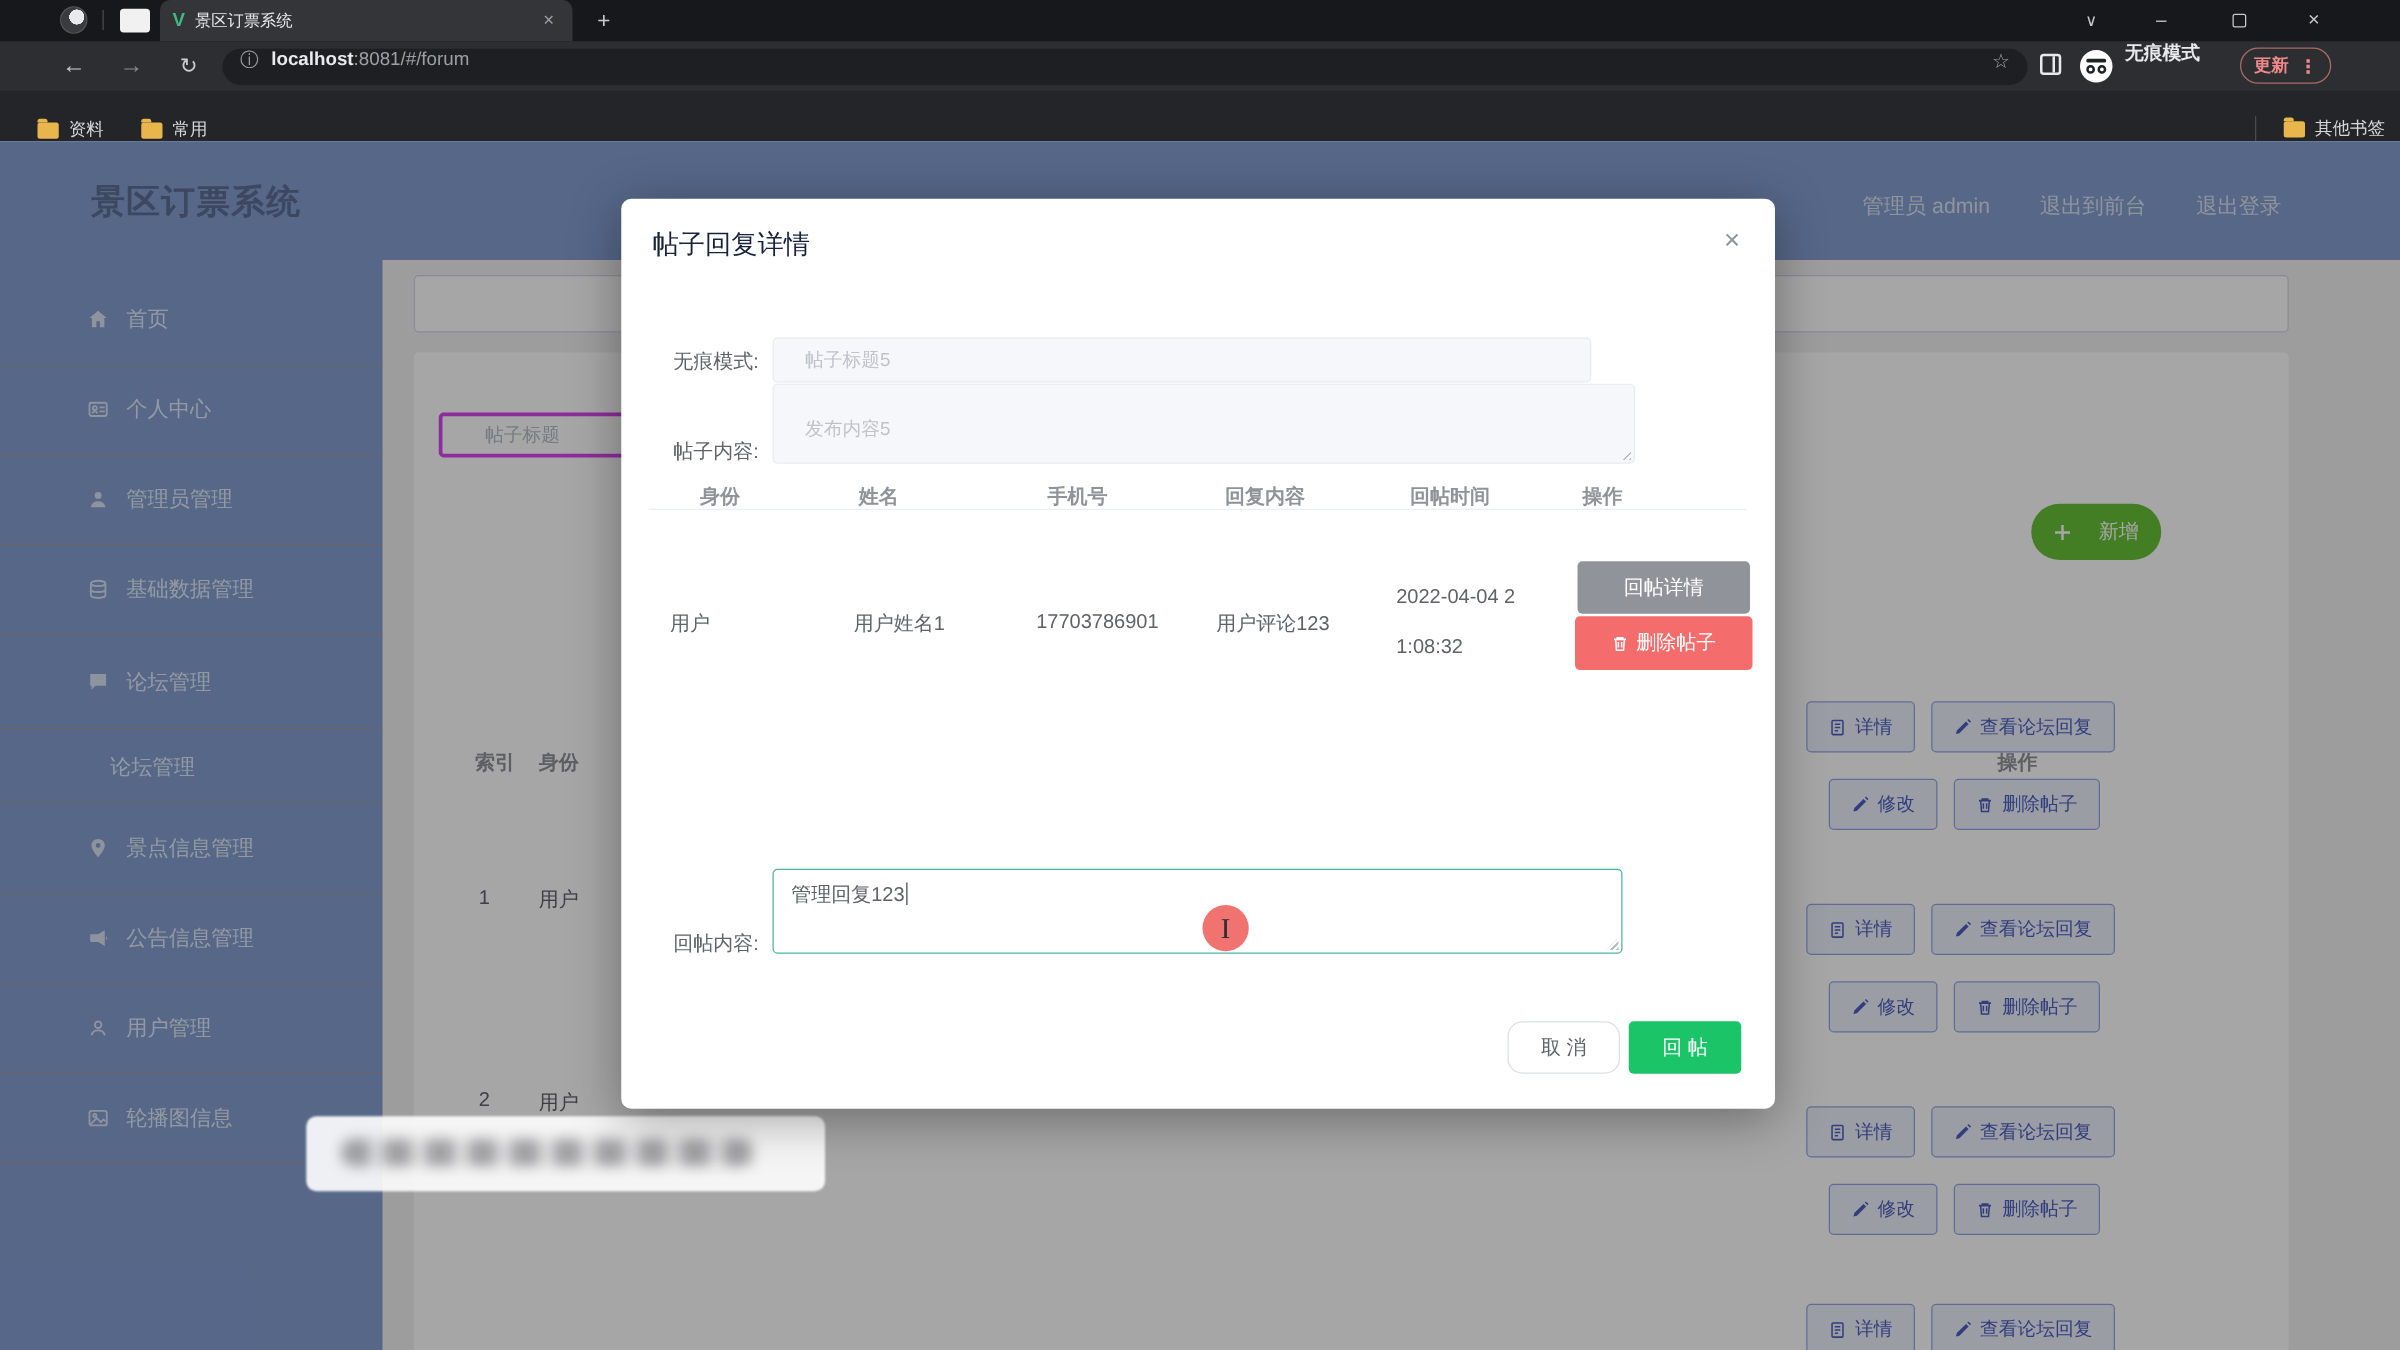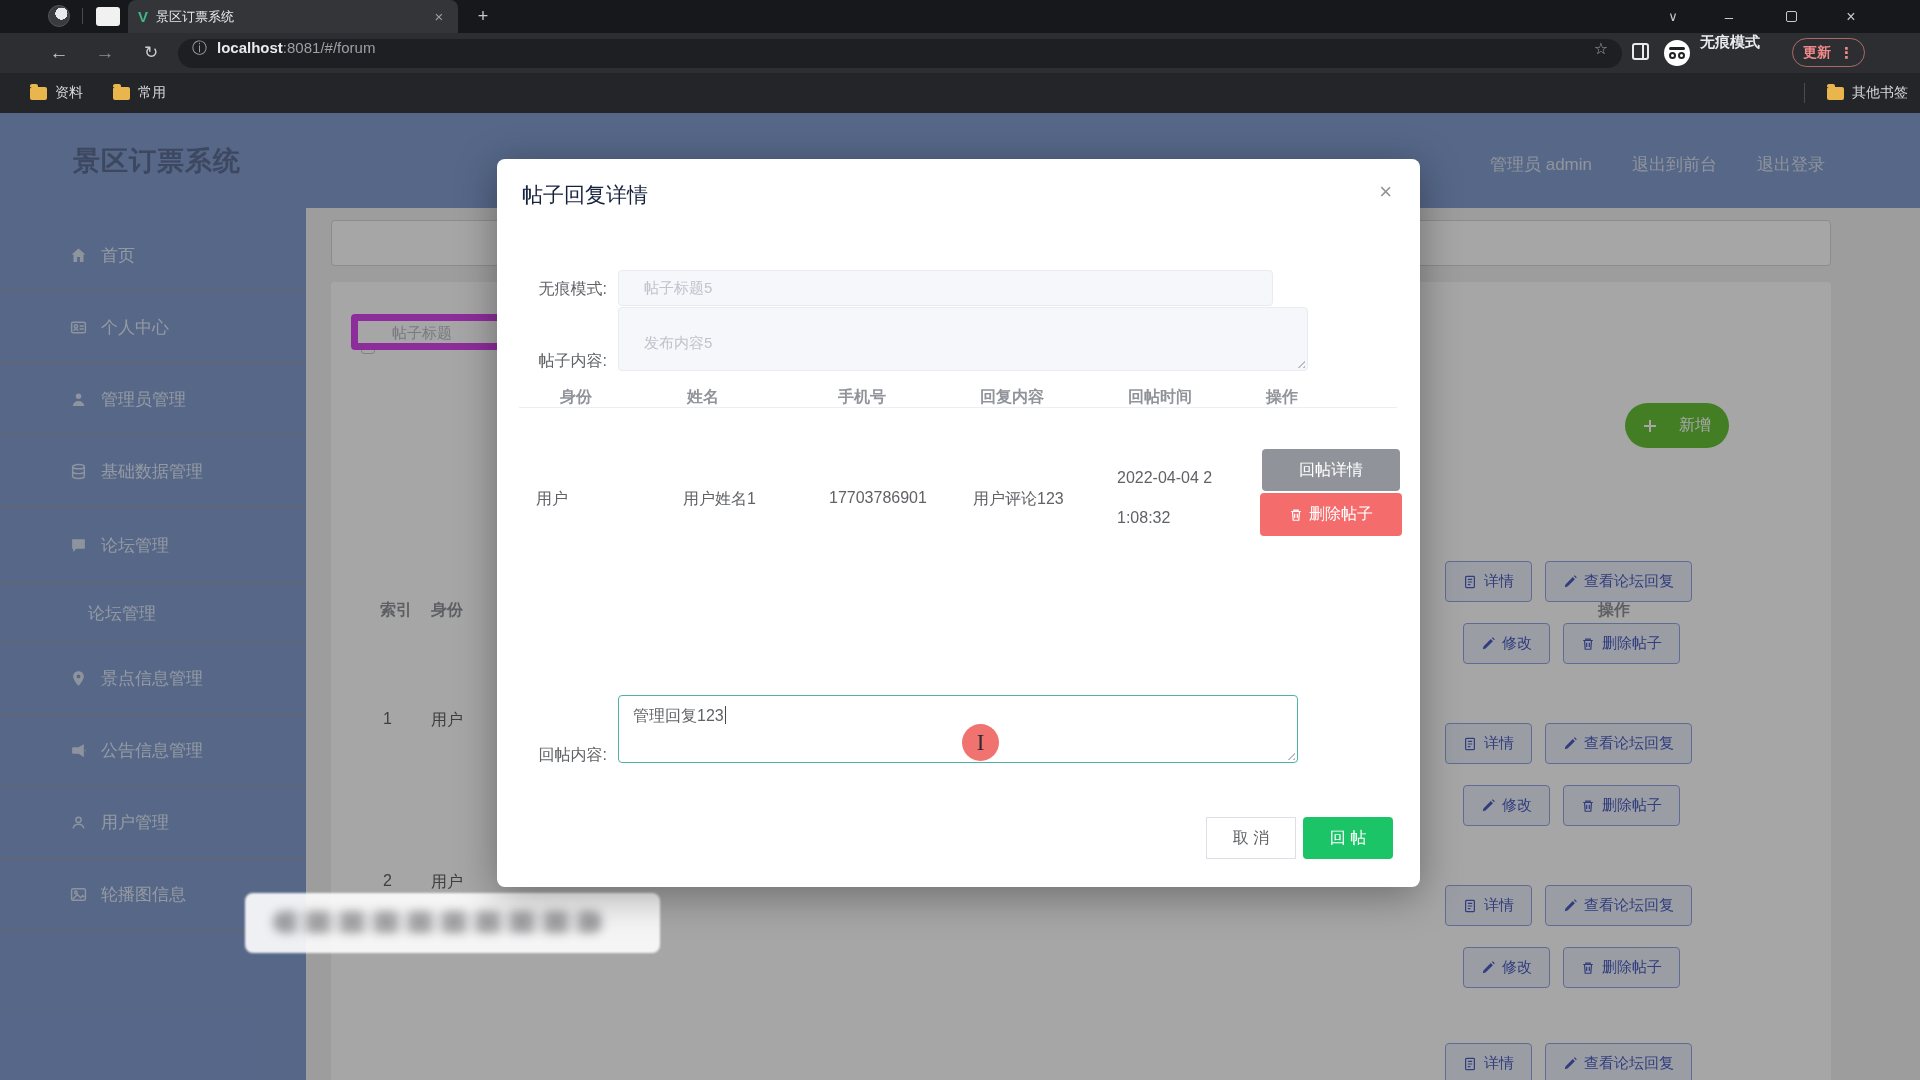--- a/index.html
+++ b/index.html
@@ -43,21 +43,21 @@
   .side-panel::after { content:""; position:absolute; left:8px; top:0; width:2px; height:13px; background:#e8eaed; }
   .spy { position:absolute; left:1664px; top:7px; width:26px; height:26px; background:#fff; border-radius:50%; }
   .spy i { position:absolute; left:5px; top:7px; width:16px; height:3px; background:#202124; border-radius:2px; }
   .spy em { position:absolute; left:5px; top:12px; width:7px; height:7px; border:2px solid #202124; border-radius:50%; }
   .spy em+em { left:14px; }
   .spy-label { position:absolute; left:1700px; top:0; color:#e8eaed; font-size:15px; font-weight:bold; }
   .update-chip { position:absolute; left:1792px; top:5px; height:29px; border:1px solid rgba(240,138,130,.65);
      border-radius:15px; color:var(--update-red); font-size:14px; font-weight:bold; display:flex; align-items:center; padding:0 10px; gap:8px; }
   .chip-dots::before { content:"⋮"; font-size:15px; }
 
-  .bookmarks { position:absolute; left:0; top:73px; width:1920px; height:40px; background:#242528; display:flex; align-items:center; }
+  .bookmarks { position:absolute; left:0; top:73px; width:1920px; height:40px; background:#242528; display:flex; align-items:flex-end; }
   .bk-item { display:flex; align-items:center; gap:8px; margin-left:30px; color:#d6d8db; font-size:14px; }
   .folder { width:17px; height:13px; background:var(--folder-yellow); border-radius:2px; position:relative; }
   .folder::before { content:""; position:absolute; left:0; top:-3px; width:8px; height:3px; background:var(--folder-yellow); border-radius:2px 2px 0 0; }
   .bk-right { margin-left:auto; display:flex; align-items:center; gap:8px; margin-right:12px; color:#d6d8db; font-size:14px; }
   .bk-vsep { width:1px; height:20px; background:#4a4b4e; margin-right:14px; }
 
   
   .page { position:absolute; left:0; top:113px; width:1920px; height:967px; background:#f2f2f2; }
   .appheader { position:absolute; left:0; top:0; width:1920px; height:95px; background:var(--sidebar-blue); }
   .app-title { position:absolute; left:73px; top:30px; font-size:27px; font-weight:bold; color:#5e6f94; letter-spacing:1px; }
@@ -71,21 +71,21 @@
   .sicon { width:17px; height:17px; display:inline-flex; color:#dbe4f2; }
   .sicon svg { width:17px; height:17px; }
 
   .main { position:absolute; left:306px; top:95px; width:1614px; height:872px; }
   .crumbbar { position:absolute; left:25px; top:12px; width:1500px; height:46px; background:#fff;
      border:1px solid #d4d7de; border-radius:4px; display:flex; align-items:center; justify-content:center; gap:10px; font-size:16px; }
   .crumb-home { color:#303133; font-weight:bold; }
   .crumb-sep { color:#c0c4cc; }
   .crumb-cur { color:#97a8be; }
   .card { position:absolute; left:25px; top:74px; width:1500px; height:900px; background:#fff; border-radius:4px; }
-  .search-input { position:absolute; left:20px; top:32px; width:230px; height:36px; border:7px solid #d946ef; border-radius:4px;
+  .search-input { position:absolute; left:20px; top:48px; width:230px; height:36px; border:3px solid #d946ef; border-radius:4px;
      background:#fff; font-size:15px; color:#606266; padding:0 10px 0 34px; outline:none; }
   .search-input::placeholder { color:#b8bcc4; }
   .search-pre { position:absolute; left:30px; top:58px; width:14px; height:14px; border:1.5px solid #c4c8cf; border-radius:3px; }
   .btn-add { position:absolute; left:1294px; top:121px; width:104px; height:45px; background:var(--success-green); border:none;
      border-radius:23px; color:#fff; font-size:16px; display:flex; align-items:center; justify-content:center; gap:22px; }
   .bg-th { position:absolute; font-size:16px; font-weight:bold; color:#909399; }
   .bg-td { position:absolute; font-size:16px; color:#606266; }
   .act-row { position:absolute; display:flex; gap:13px; }
   .btn-outline { height:41px; border:1px solid #96a7e6; background:#eef2fd; border-radius:4px; color:var(--outline-blue);
      font-size:15px; display:inline-flex; align-items:center; justify-content:center; gap:7px; padding:0 17px; white-space:nowrap; }
@@ -115,21 +115,21 @@
   .m-hline { position:absolute; left:22px; top:248px; width:878px; height:1px; background:#ebeef5; }
   .btn-info { position:absolute; left:765px; top:290px; width:138px; height:42px; background:var(--info-gray); border:none;
      border-radius:4px; color:#fff; font-size:16px; }
   .btn-danger { position:absolute; left:763px; top:334px; width:142px; height:43px; background:var(--danger-red); border:none;
      border-radius:4px; color:#fff; font-size:16px; display:flex; align-items:center; justify-content:center; gap:6px; }
   .btn-danger svg { width:14px; height:14px; }
   .reply-box { position:absolute; left:121px; top:536px; width:680px; height:68px; border:1.5px solid var(--teal-border);
      border-radius:4px; background:#fff; font-size:16px; color:#606266; padding:10px 14px; }
   .caret { display:inline-block; width:1.5px; height:18px; background:#45494e; vertical-align:-3px; margin-left:1px; }
   .btn-cancel { position:absolute; left:709px; top:658px; width:90px; height:42px; background:#fff; border:1px solid #dcdfe6;
-     border-radius:0; color:#606266; font-size:16px; }
+     border-radius:12px; color:#606266; font-size:16px; }
   .btn-reply { position:absolute; left:806px; top:658px; width:90px; height:42px; background:var(--accent-green); border:none;
      border-radius:4px; color:#fff; font-size:16px; }
 
   .cursor-badge { position:absolute; left:962px; top:724px; width:37px; height:37px; border-radius:50%;
      background:rgba(238,100,97,.9); z-index:20; display:flex; align-items:center; justify-content:center;
      font-family:"Liberation Serif","DejaVu Serif",serif; font-size:23px; color:#2c2c34; }
   .cursor-badge::before { content:"I"; }
 </style>
 </head>
 <body>

